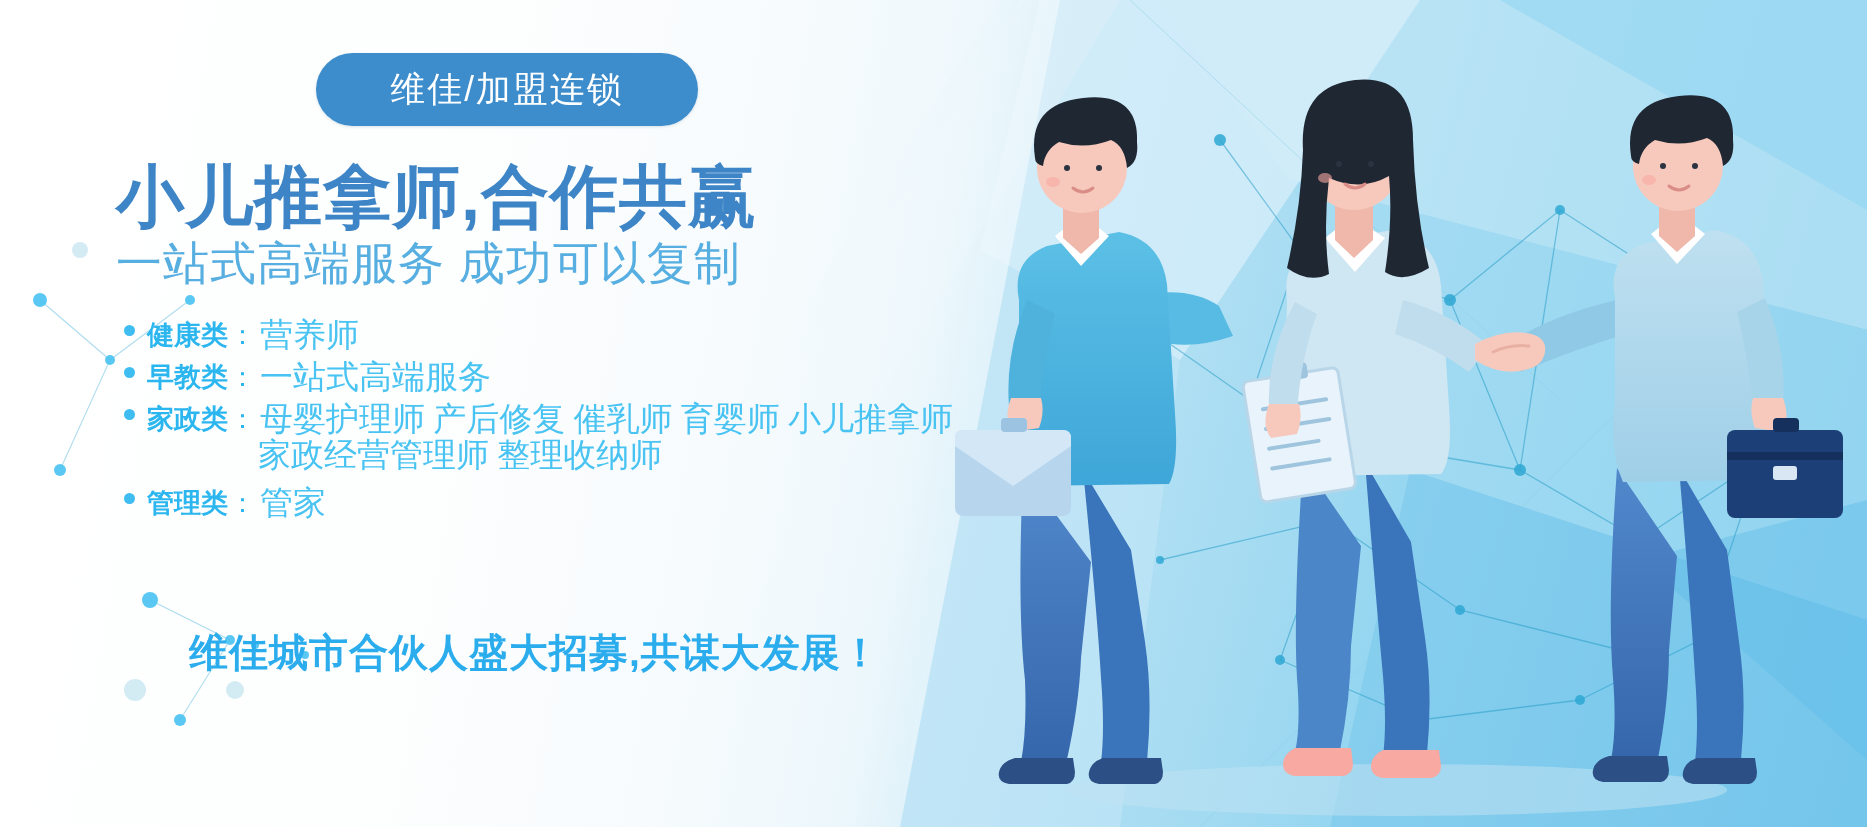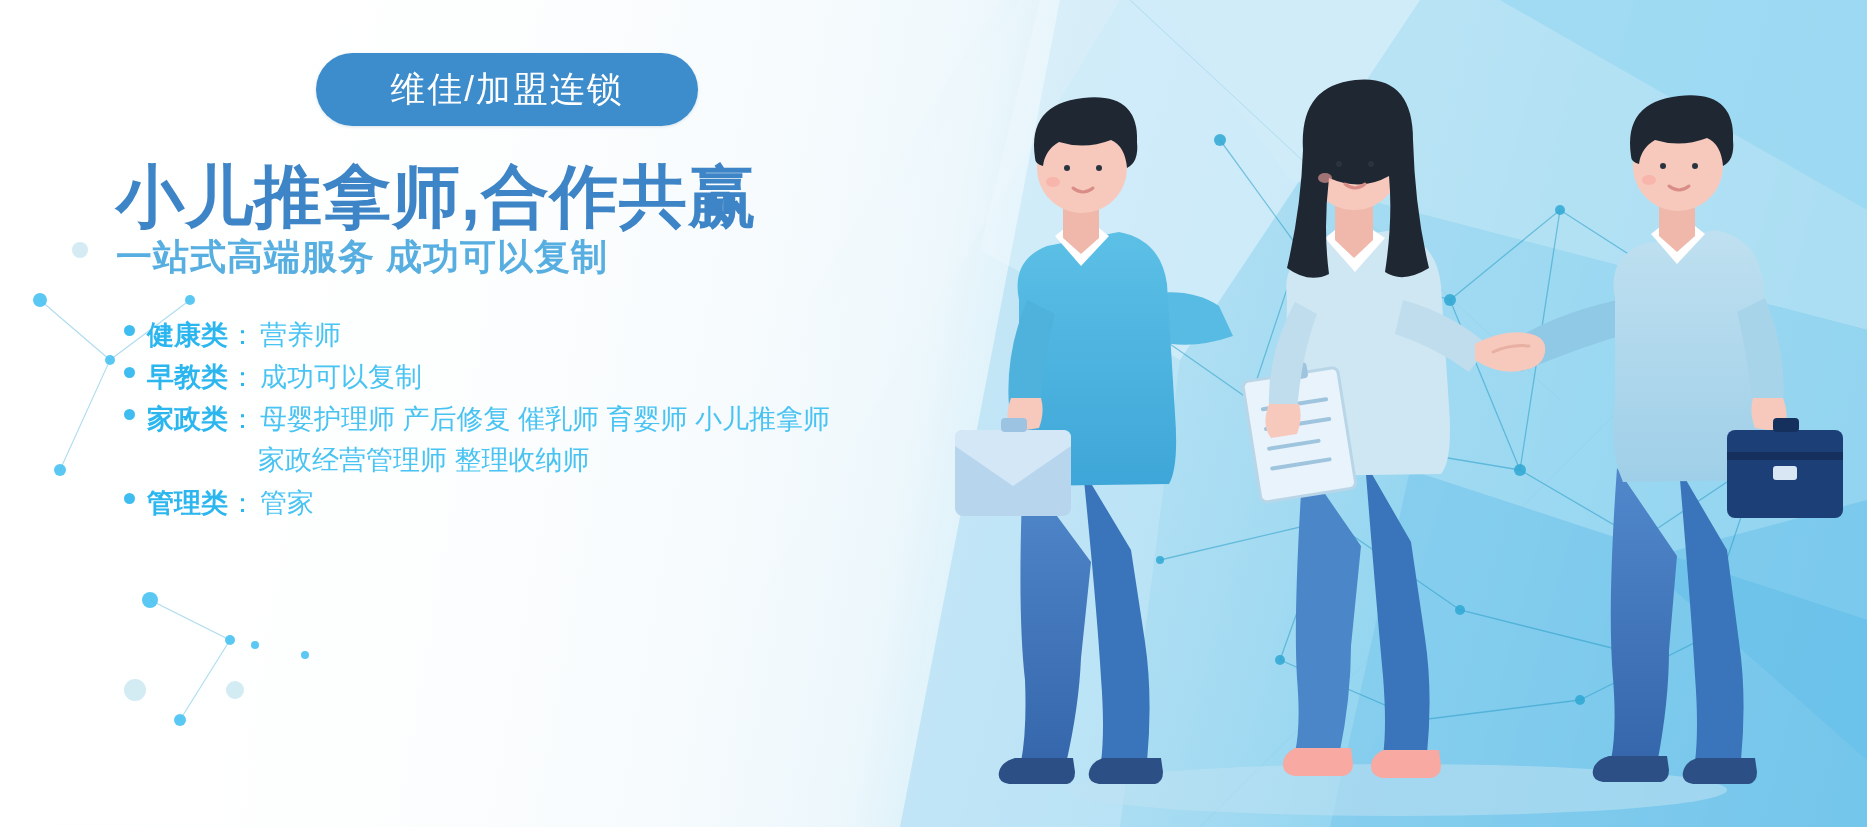--- a/index.html
+++ b/index.html
@@ -50,25 +50,24 @@
     font-weight:bold;
     color:#3d85c6;
     letter-spacing:1px;
     white-space:nowrap;
     text-shadow:0 2px 0 rgba(255,255,255,0.5);
   }
 
   .subheadline{
     position:absolute;
     left:112px;top:233px;
-    font-size:36px;
+    font-size:46px;
     color:#57aee0;
     letter-spacing:1px;
     white-space:nowrap;
-    font-weight:bold;
   }
 
   .bullets{
     position:absolute;
     left:120px;top:318px;
     width:880px;
   }
   .bullet-row{
     display:flex;
     align-items:center;
@@ -88,23 +87,24 @@
     font-weight:bold;
     color:#2cb6ef;
     white-space:nowrap;
   }
   .bullet-sep{
     font-size:27px;
     color:#2cb6ef;
     margin:0 4px 0 1px;
   }
   .bullet-val{
-    font-size:27px;
+    font-size:33px;
     color:#49c3f2;
     white-space:nowrap;
+    font-family:Liberation Serif, serif;
   }
   .bullet-cont{
     display:flex;
     height:34px;
     align-items:flex-end;
     margin-bottom:8px;
     padding-left:134px;
   }
 
   .services{
@@ -397,21 +397,21 @@
         <span class="dot"></span>
         <span class="bullet-cat">健康类</span>
         <span class="bullet-sep">：</span>
         <span class="bullet-val">营养师</span>
       </div>
 
       <div class="bullet-row">
         <span class="dot"></span>
         <span class="bullet-cat">早教类</span>
         <span class="bullet-sep">：</span>
-        <span class="bullet-val">成功可以复制</span>
+        <span class="bullet-val">一站式高端服务</span>
       </div>
 
       <div class="bullet-row">
         <span class="dot"></span>
         <span class="bullet-cat">家政类</span>
         <span class="bullet-sep">：</span>
         <span class="bullet-val">母婴护理师 产后修复 催乳师 育婴师 小儿推拿师</span>
       </div>
 
       <div class="bullet-cont">
@@ -421,16 +421,17 @@
       <div class="bullet-row">
         <span class="dot"></span>
         <span class="bullet-cat">管理类</span>
         <span class="bullet-sep">：</span>
         <span class="bullet-val">管家</span>
       </div>
 
     </div>
 
 
+    <div class="slogan">维佳城市合伙人盛大招募,共谋大发展！</div>
 
   </div>
 
 </div>
 
 </body></html>

